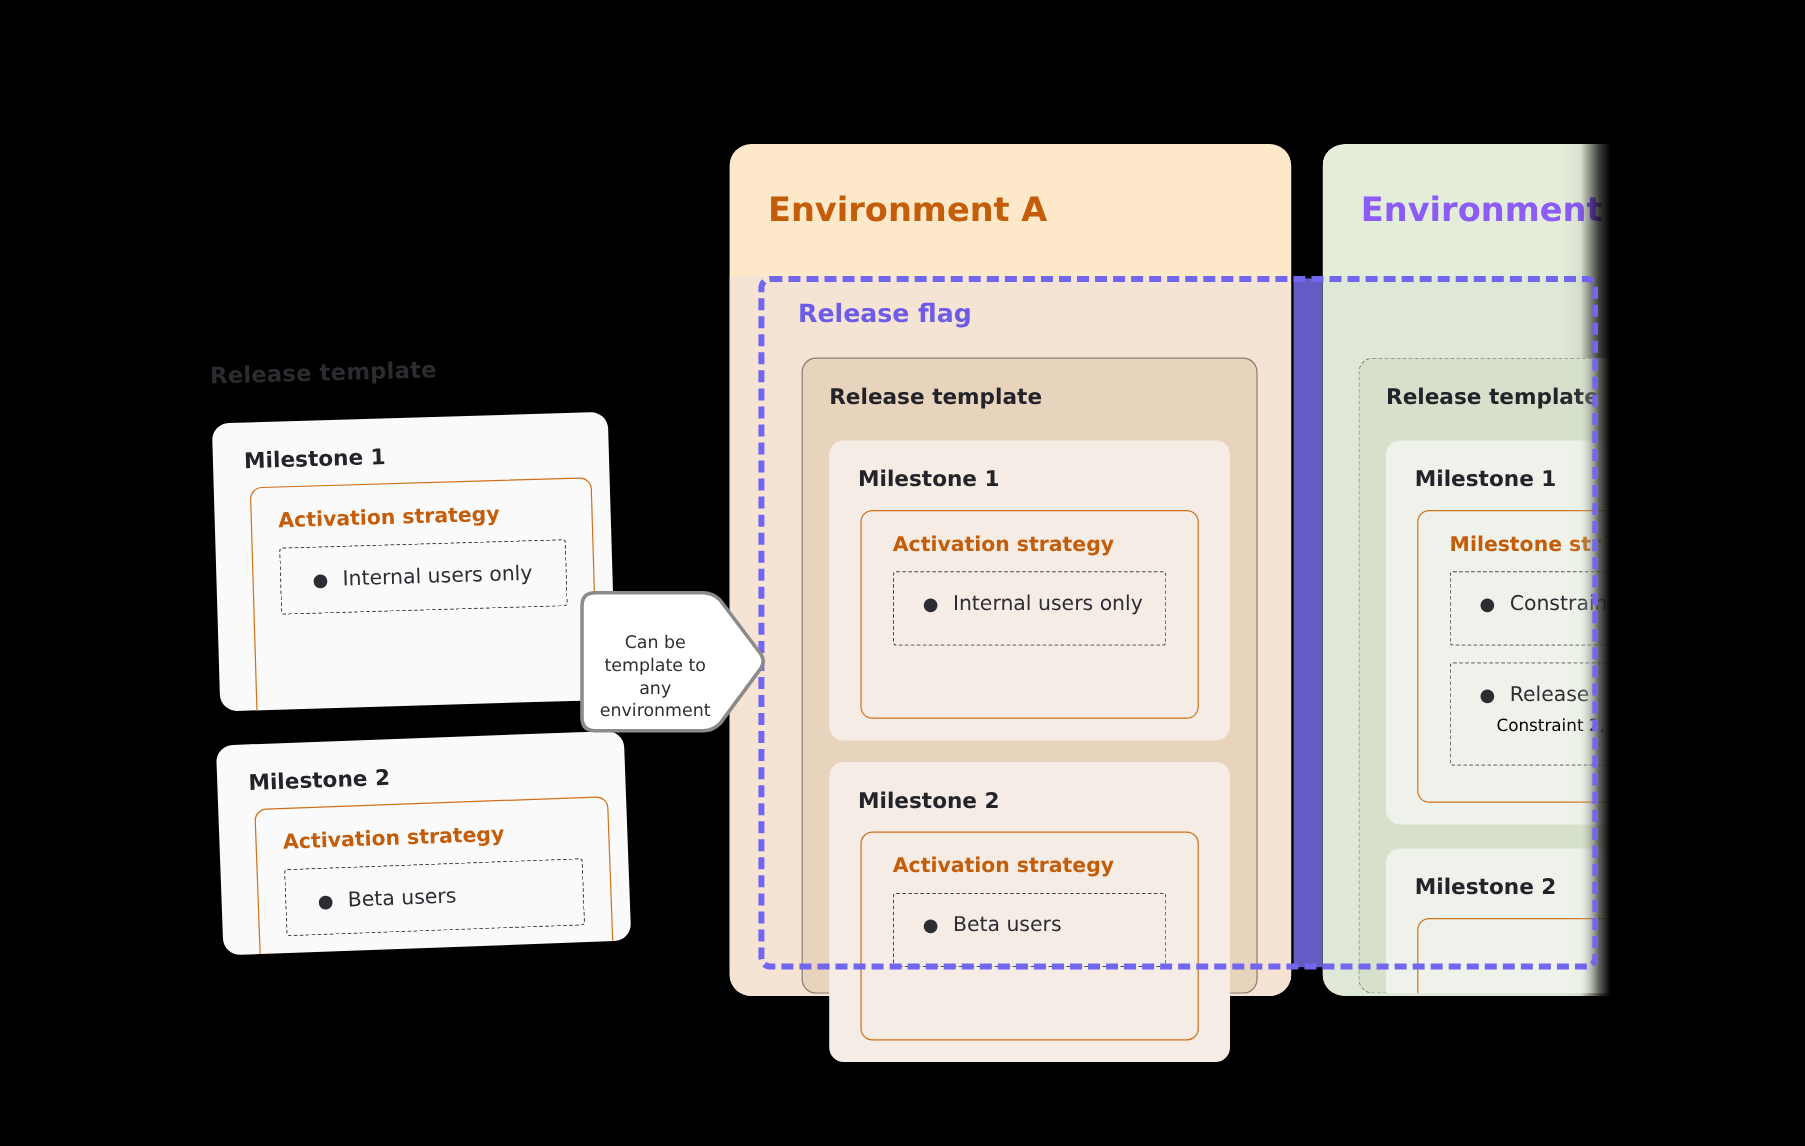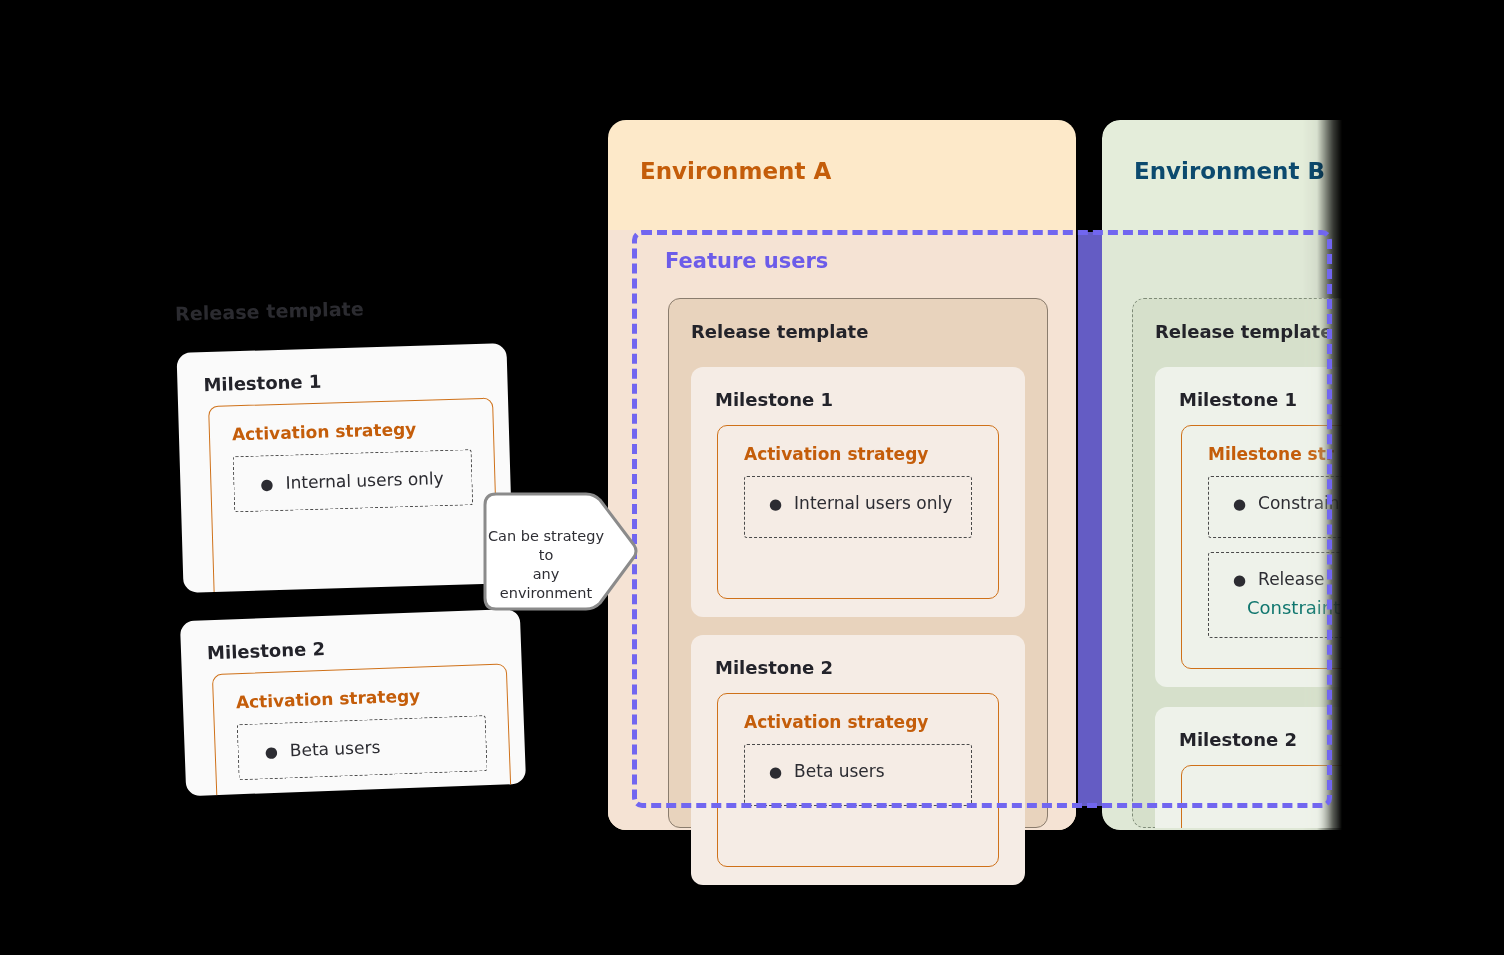--- a/index.html
+++ b/index.html
@@ -122,25 +122,25 @@
     width: 400px; height: 710px;
     background: #e4edda;
     border-radius: 18px 0 0 18px;
     overflow: hidden;
     -webkit-mask-image: linear-gradient(to right, #000 0px, #000 200px, rgba(0,0,0,.95) 215px, rgba(0,0,0,.25) 231px, rgba(0,0,0,0) 240px);
     mask-image: linear-gradient(to right, #000 0px, #000 200px, rgba(0,0,0,.95) 215px, rgba(0,0,0,.25) 231px, rgba(0,0,0,0) 240px);
   }
   .env-title {
     position: absolute;
     left: 32px; top: 38px;
-    font-size: 23px; font-weight: 700;
+    font-size: 28px; font-weight: 700;
     white-space: nowrap;
   }
   #env-a-title { color: #c45d0a; }
-  #env-b-title { color: #0c4a6e; }
+  #env-b-title { color: #8b5cf6; }
 
   
   .env-inner {
     position: absolute;
     left: 0; right: 0;
     top: 110px; bottom: 0;
   }
   #env-a .env-inner { background: #f5e3d4; }
   #env-b .env-inner { background: #dfe8d6; }
 
@@ -245,22 +245,22 @@
     position: absolute;
     left: 24px; top: 16px;
     font-size: 17px;
     color: #2c2c32;
     white-space: nowrap;
   }
   .dash-item .bullet-row .dot { margin-right: 12px; font-size: 15px; }
   .dash-item .sub-row {
     position: absolute;
     left: 38px; top: 44px;
-    font-size: 18px;
-    color: #0f766e;
+    font-size: 14px;
+    color: #000000;
     white-space: nowrap;
   }
   .di-single { top: 50px; height: 62px; }
   .di-first  { top: 50px; height: 62px; padding-left: 21px; }
   .di-second { top: 126px; height: 86px; }
 </style>
 </head>
 <body>
 
 <div id="stage">
@@ -354,25 +354,25 @@
     </div>
 
     <div class="ms-card" id="ms-b-2">
       <div class="ms-title">Milestone 2</div>
       <div class="strategy-box"></div>
     </div>
   </div>
 
   <div id="flag-divider"></div>
   <div id="feature-flag-box"></div>
-  <div id="feature-flag-label">Feature users</div>
+  <div id="feature-flag-label">Release flag</div>
 
   <div id="arrow-callout">
     <svg width="172" height="140" viewBox="0 0 172 140">
       <path d="M12,22 Q12,11 23,11 L113,11 Q121,11 127,17 L161,62 Q165,68 161,74 L127,120 Q121,126 113,126 L23,126 Q12,126 12,115 Z" fill="#ffffff" stroke="#8b8b8b" stroke-width="3" stroke-linejoin="round"></path>
     </svg>
     <div class="arrow-text">
-      <div>Can be strategy to</div>
+      <div>Can be template to</div>
       <div>any environment</div>
     </div>
   </div>
 
 </div>
 
 </body></html>

